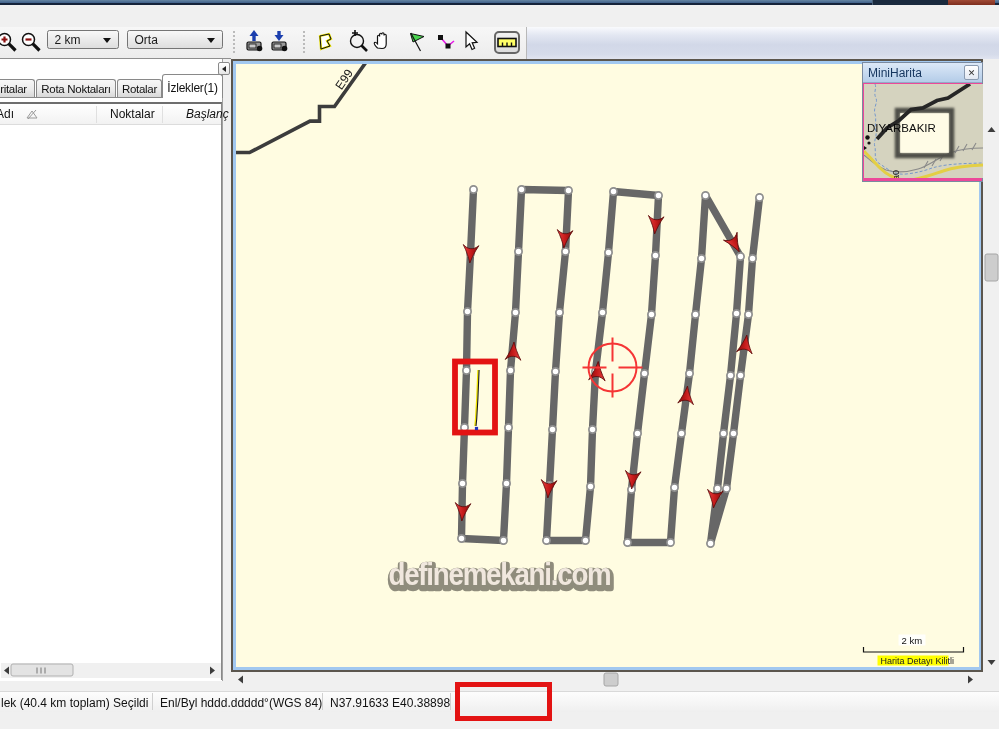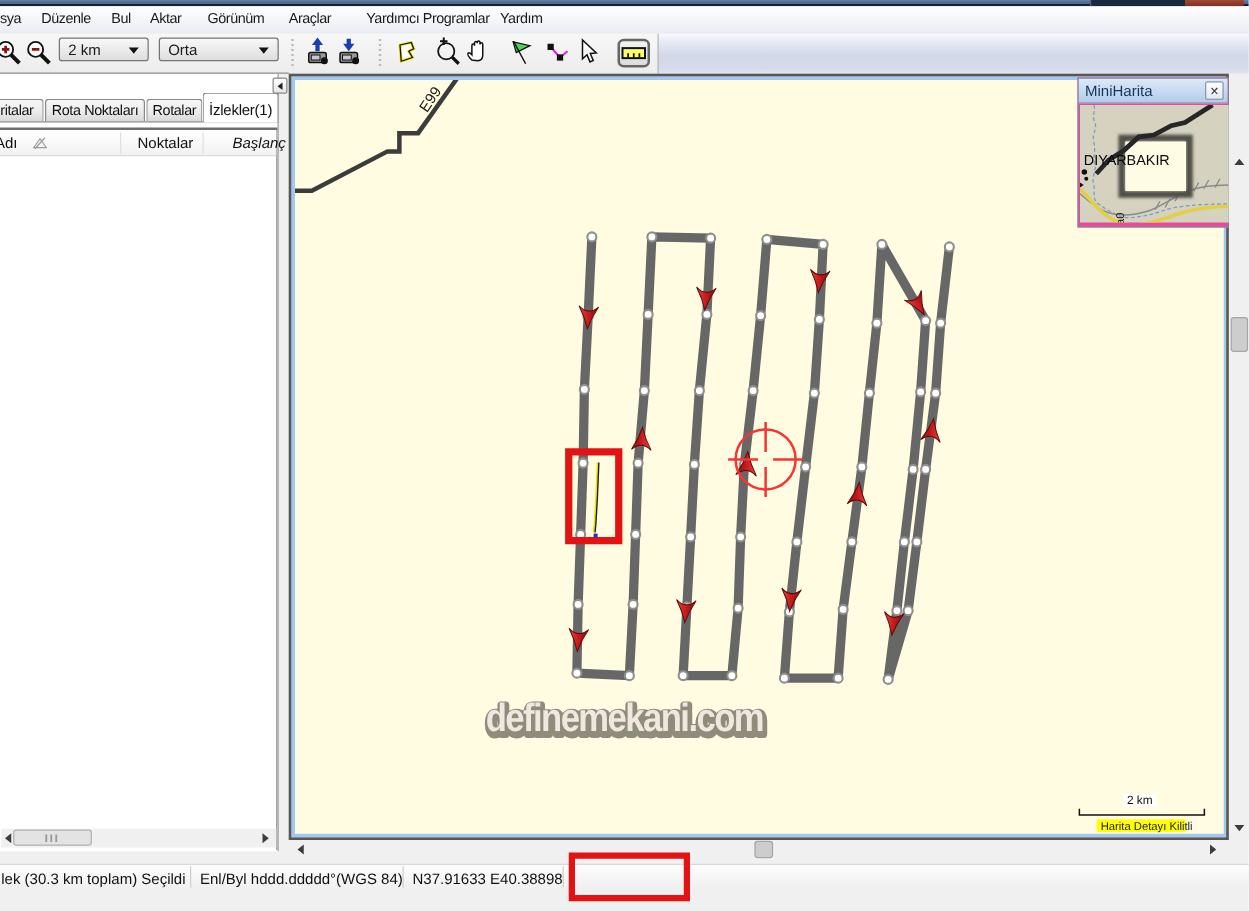--- a/index.html
+++ b/index.html
@@ -52,30 +52,20 @@
 #mmclose { position:absolute; right:3px; top:2px; width:15px; height:15px; border:1px solid #8a9ab0; border-radius:2px; background:linear-gradient(180deg,#fff,#e2e8f2); font-size:9px; color:#333; text-align:center; line-height:14px; }
 #mmbody { position:absolute; left:1px; top:21px; width:119px; height:94px; background:#d5d3bf; overflow:hidden; }
 </style>
 </head>
 <body>
 <div id="app">
   <div class="abs" id="titlestrip"></div>
   <div class="abs" id="titleline"></div>
   <div class="abs" style="left:872px;top:0;width:76px;height:5px;background:#1a2a3e;border-left:1px solid #4a6078;"></div>
   <div class="abs" style="left:948px;top:0;width:47px;height:5px;background:linear-gradient(180deg,#a04a36,#7e2e1e);"></div>
-  <div class="abs" id="menubar">
-    <span style="left:0px">sya</span>
-    <span style="left:33px">Düzenle</span>
-    <span style="left:89px">Bul</span>
-    <span style="left:120px">Aktar</span>
-    <span style="left:166px">Görünüm</span>
-    <span style="left:231px">Araçlar</span>
-    <span style="left:293px">Yardımcı Programlar</span>
-    <span style="left:400px">Yardım</span>
-  </div>
   <div class="abs" id="toolbar">
     <div style="position:absolute;left:0;top:0;width:527px;height:32px;background:linear-gradient(180deg,#f7f7f7,#ececec);border-right:1px solid #b8b8b8;"></div>
     <svg width="999" height="32" style="position:absolute;left:0;top:0">
 
       <g transform="translate(4.5,12.5)">
         <circle cx="0" cy="0" r="6" fill="#fff" stroke="#111" stroke-width="1.5"></circle>
         <path d="M4.2,4.2 L11,11" stroke="#111" stroke-width="3.2"></path>
         <path d="M-3,0 h6 M0,-3 v6" stroke="#8b1010" stroke-width="2.2"></path>
       </g>
 
@@ -361,21 +351,21 @@
     </svg>
   </div>
   <div class="abs" id="hscroll">
     <svg width="752" height="15">
       <path d="M7,7.5 l5,-4 v8 z" fill="#3d3d3d"></path>
       <rect x="373" y="1" width="14" height="13" rx="2" fill="#cdcdcd" stroke="#a6a6a6"></rect>
       <path d="M742,7.5 l-5,-4 v8 z" fill="#3d3d3d"></path>
     </svg>
   </div>
   <div class="abs" id="statusbar">
-    <span style="left:1px">lek (30.3 km toplam) Seçildi</span>
+    <span style="left:1px">lek (40.4 km toplam) Seçildi</span>
     <span style="left:160px">Enl/Byl hddd.ddddd°(WGS 84)</span>
     <span style="left:330px">N37.91633 E40.38898</span>
   </div>
   <div class="abs ssep" style="left:152px"></div>
   <div class="abs ssep" style="left:322px"></div>
   <div class="abs ssep" style="left:450px"></div>
   <div class="abs" id="taskbar">
     <svg width="999" height="17" style="position:absolute;left:0;top:0">
       <defs>
         <clipPath id="tb">

